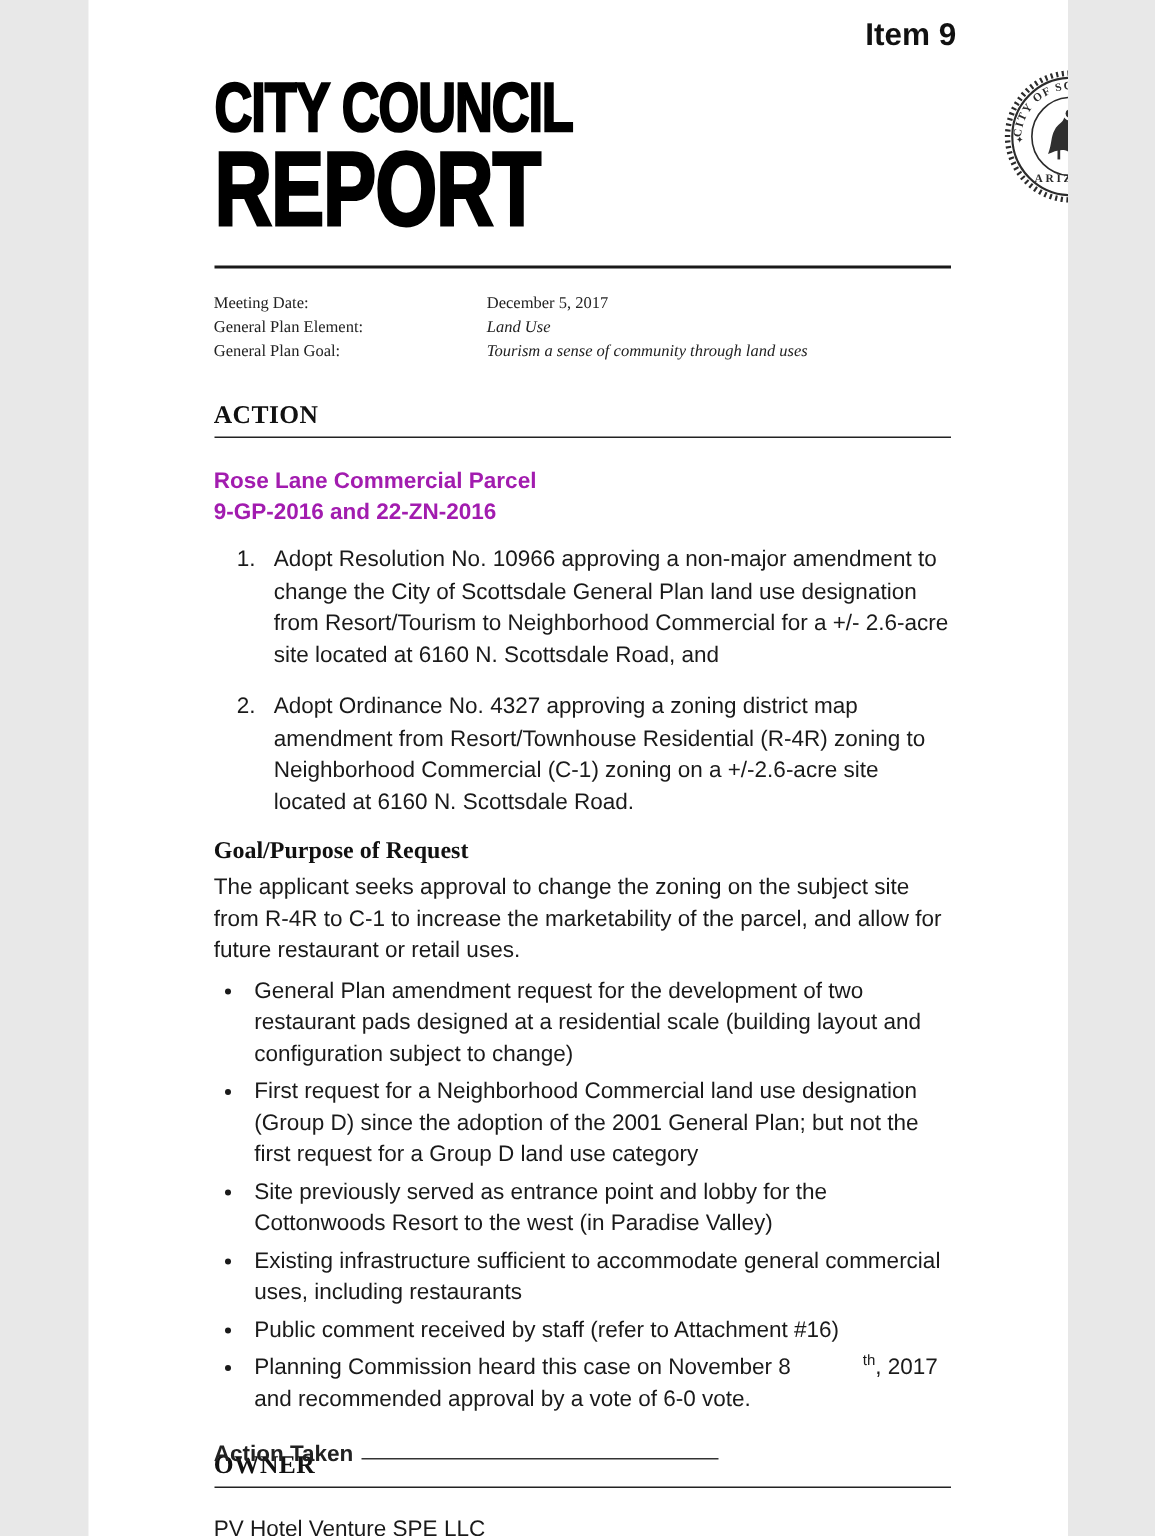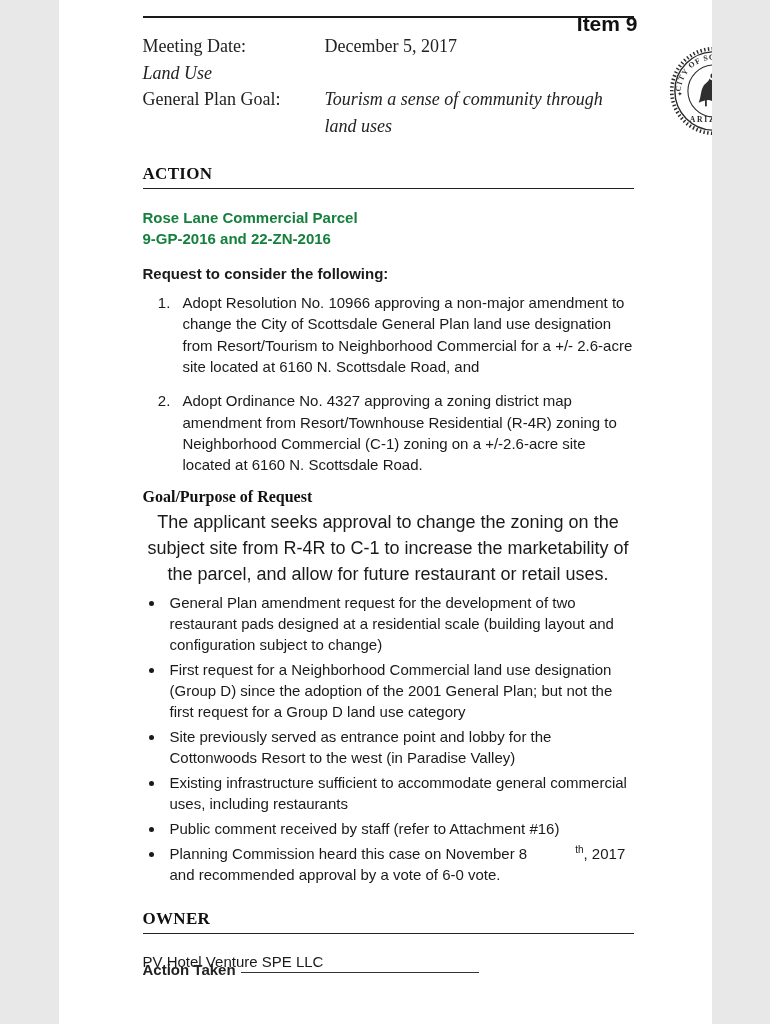--- a/index.html
+++ b/index.html
@@ -35,51 +35,51 @@
   .logo-line1{font-size:46px;line-height:0.92;}
   .logo-line2{font-size:70px;line-height:0.98;-webkit-text-stroke:2px #000;}
 
   
   .seal{position:absolute;left:610px;top:46px;width:90px;height:90px;}
 
   
   .header-rule{margin-top:16px;border:0;border-top:2px solid #1a1a1a;height:0;}
 
   
-  .meta{margin-top:15px;font-family:"Liberation Serif",serif;font-size:18px;line-height:1.48;color:#222;}
+  .meta{margin-top:15px;font-family:"Liberation Serif",serif;font-size:11px;line-height:1.48;color:#222;}
   .meta-row{display:flex;}
   .meta-label{width:182px;flex:0 0 182px;}
   .meta-value{}
   .italic{font-style:italic;}
 
   
   .rule-heading{
     margin-top:24px;
     font-family:"Liberation Serif",serif;
     font-weight:bold;font-size:17px;color:#111;
     letter-spacing:0.3px;
     border-bottom:1.6px solid #222;
     padding-bottom:4px;
   }
 
-  .bold-line{font-weight:bold;font-size:15px;line-height:1.42;color:#15803d;}
+  .bold-line{font-weight:bold;font-size:15px;line-height:1.42;color:#a21caf;}
   .case-block{margin-top:18px;}
   .request-intro{margin-top:16px;font-weight:bold;font-size:15px;}
 
   ol.action-list{margin:10px 0 0 0;padding-left:32px;}
   ol.action-list li{
     font-size:15px;line-height:1.42;color:#1a1a1a;
     padding-left:8px;margin-bottom:13px;
   }
 
   .sub-heading{
     font-family:"Liberation Serif",serif;
     font-weight:bold;font-size:16px;color:#111;
   }
-  .body-text{margin-top:4px;font-size:18px;line-height:1.42;color:#1a1a1a;text-align:center;}
+  .body-text{margin-top:4px;font-size:15px;line-height:1.42;color:#1a1a1a;}
 
   ul.key-list{margin:5px 0 0 0;padding-left:22px;}
   ul.key-list li{
     font-size:15px;line-height:1.40;color:#1a1a1a;
     padding-left:5px;margin-bottom:4px;
   }
   ul.key-list li sup{font-size:10px;padding-left:48px;}
 
   .owner-block{margin-top:16px;font-size:15px;line-height:1.55;color:#1a1a1a;}
 
@@ -117,45 +117,49 @@
         <path d="M33,63 C36,55 35,50 38,45 C40,41 44,40 45,36 C47,39 51,39 53,35 C55,38 54,42 58,44 C63,47 66,52 64,59 C59,56 53,58 49,62 C44,58 38,61 33,63 Z"></path>
         <circle cx="49" cy="33" r="3"></circle>
         <rect x="40" y="60" width="2" height="7"></rect>
         <rect x="58" y="58" width="2" height="8"></rect>
       </g>
     </svg>
   </div>
 
   <div class="content">
 
+    <div class="logo">
+      <div class="logo-line logo-line1">CITY COUNCIL</div>
+      <div class="logo-line logo-line2">REPORT</div>
+    </div>
 
     <hr class="header-rule">
 
     <div class="meta">
       <div class="meta-row">
         <div class="meta-label">Meeting Date:</div>
         <div class="meta-value">December 5, 2017</div>
       </div>
       <div class="meta-row">
+        <div class="meta-label">General Plan Element:</div>
         <div class="meta-value italic">Land Use</div>
       </div>
       <div class="meta-row">
         <div class="meta-label">General Plan Goal:</div>
         <div class="meta-value italic">Tourism a sense of community through land uses</div>
       </div>
     </div>
 
     <div class="rule-heading">ACTION</div>
 
     <div class="case-block">
       <div class="bold-line">Rose Lane Commercial Parcel</div>
       <div class="bold-line">9-GP-2016 and 22-ZN-2016</div>
     </div>
 
-    <div class="request-intro">Request to consider the following:</div>
 
     <ol class="action-list">
       <li>Adopt Resolution No. 10966 approving a non-major amendment to change the City of Scottsdale General Plan land use designation from Resort/Tourism to Neighborhood Commercial for a +/- 2.6-acre site located at 6160 N. Scottsdale Road, and</li>
       <li>Adopt Ordinance No. 4327 approving a zoning district map amendment from Resort/Townhouse Residential (R-4R) zoning to Neighborhood Commercial (C-1) zoning on a +/-2.6-acre site located at 6160 N. Scottsdale Road.</li>
     </ol>
 
     <div class="sub-heading">Goal/Purpose of Request</div>
     <div class="body-text">The applicant seeks approval to change the zoning on the subject site from R-4R to C-1 to increase the marketability of the parcel, and allow for future restaurant or retail uses.</div>
 
     <ul class="key-list">

